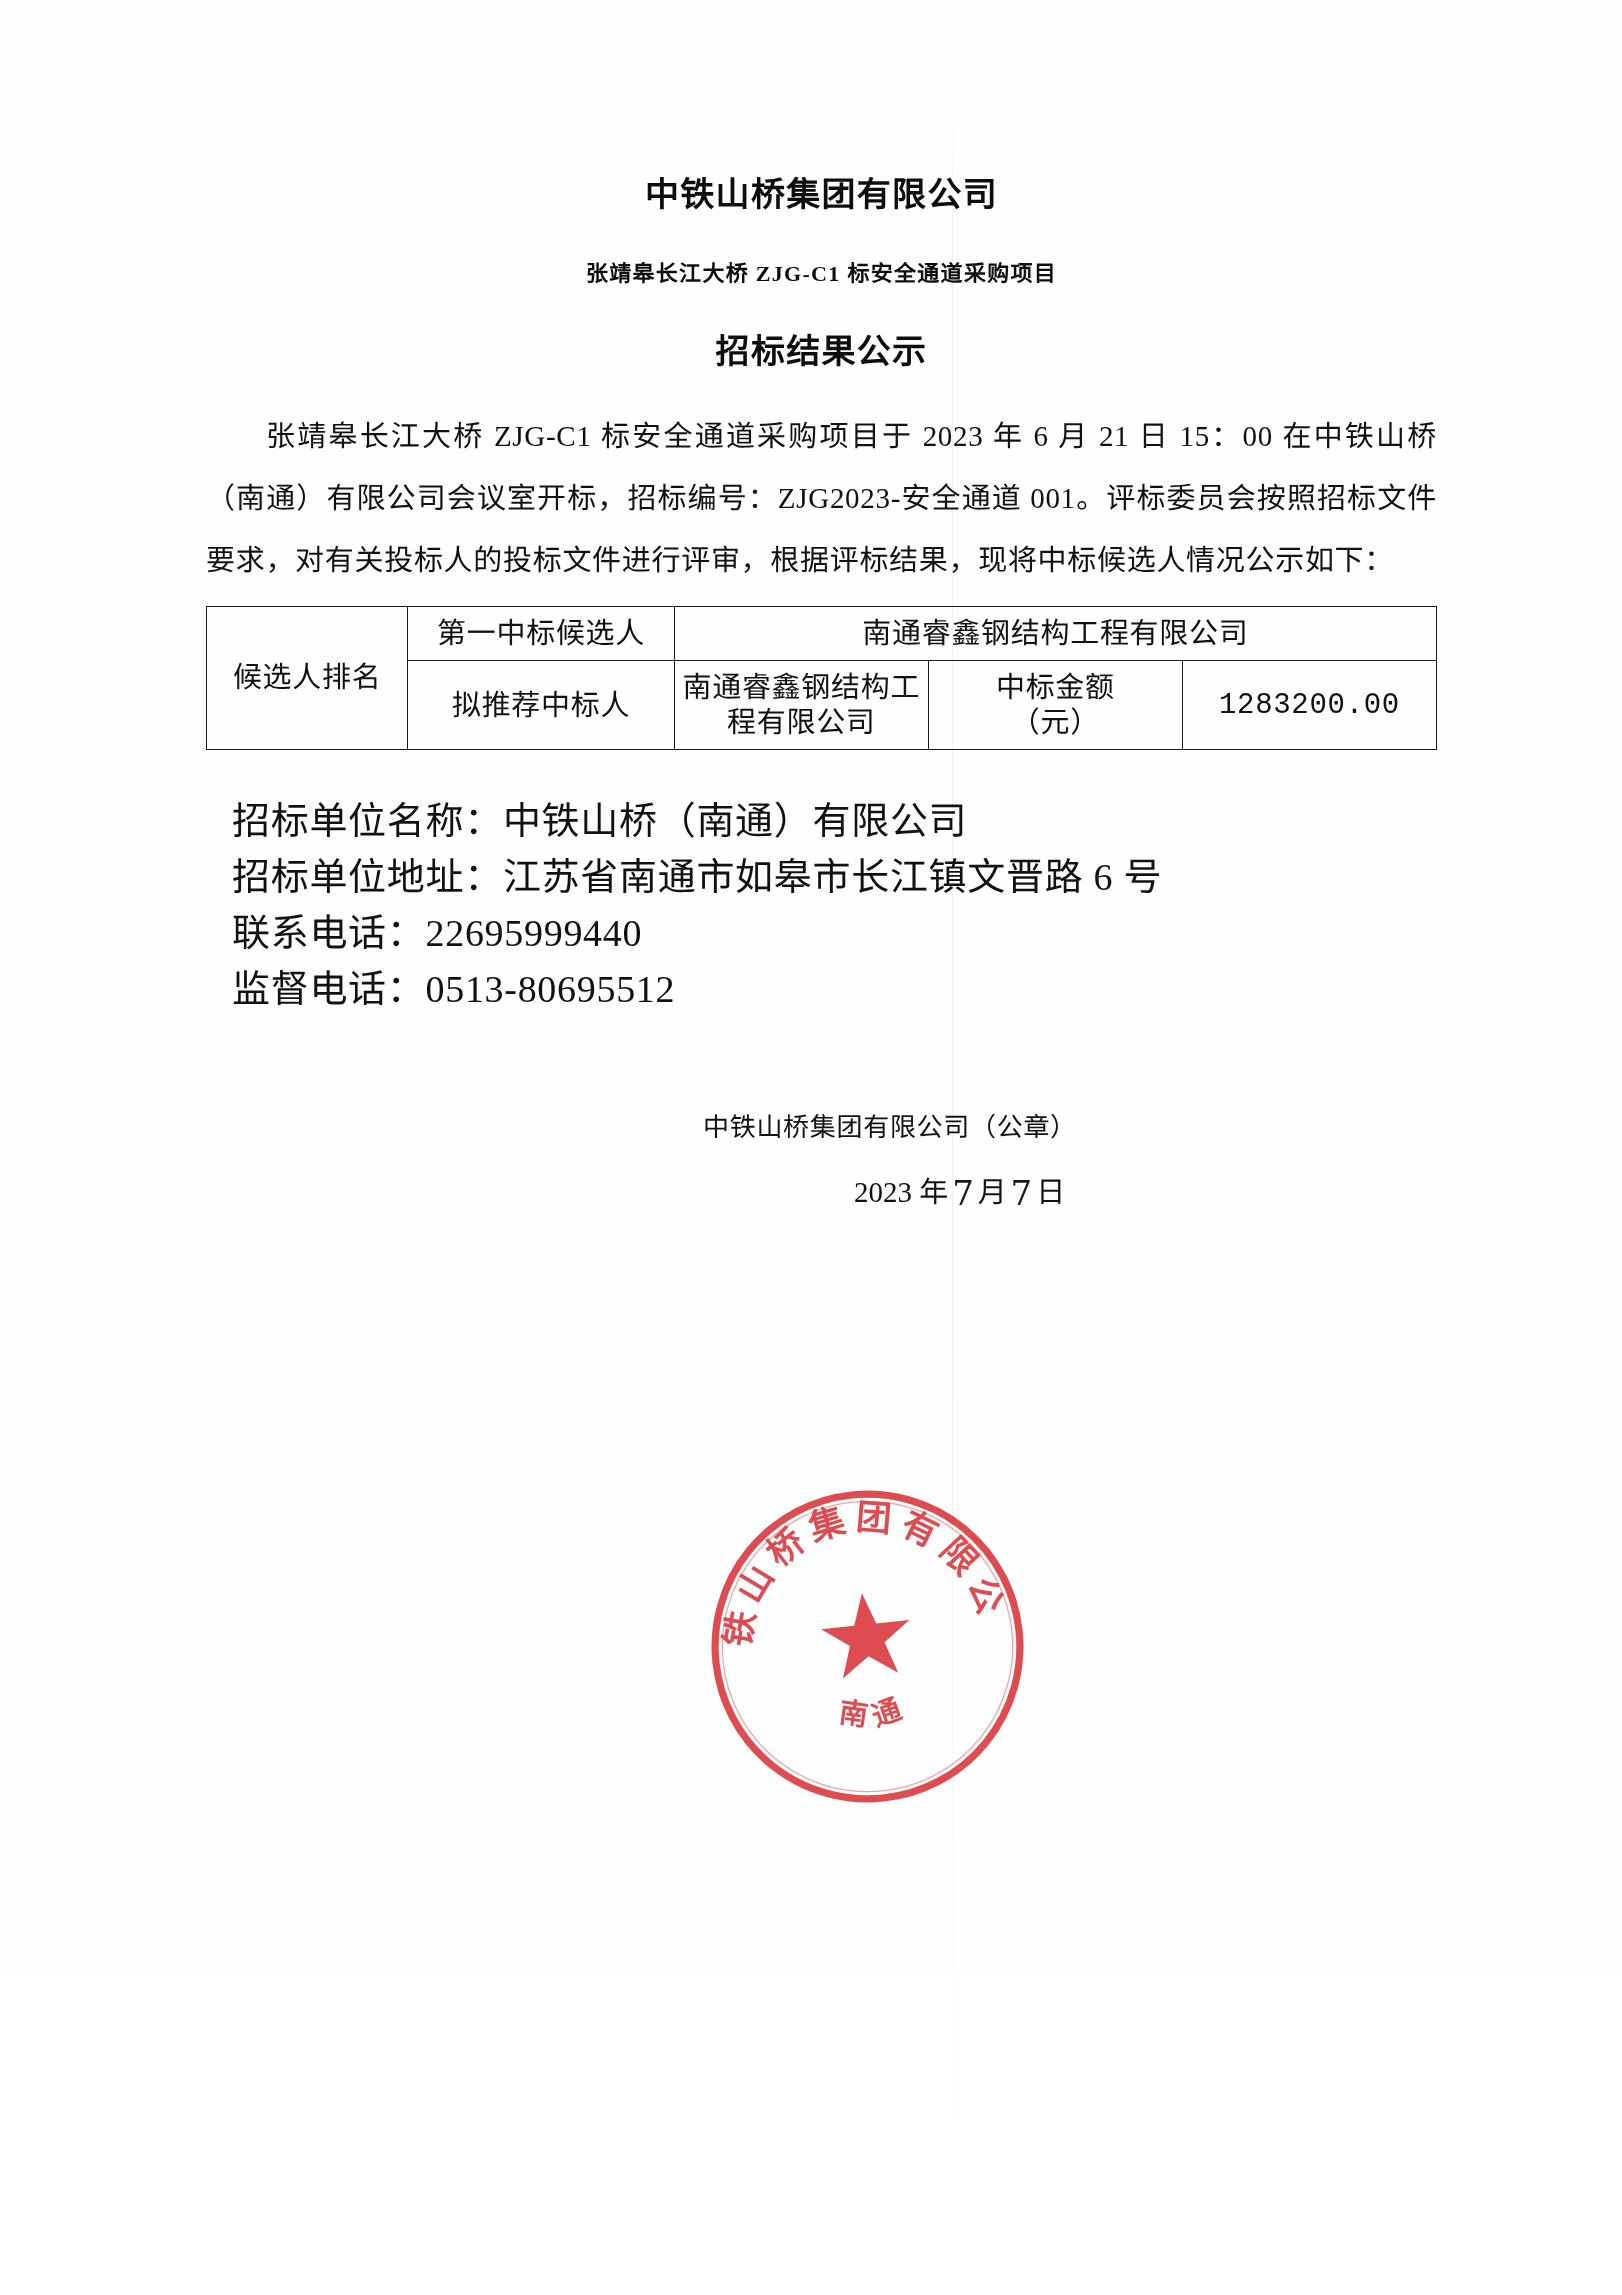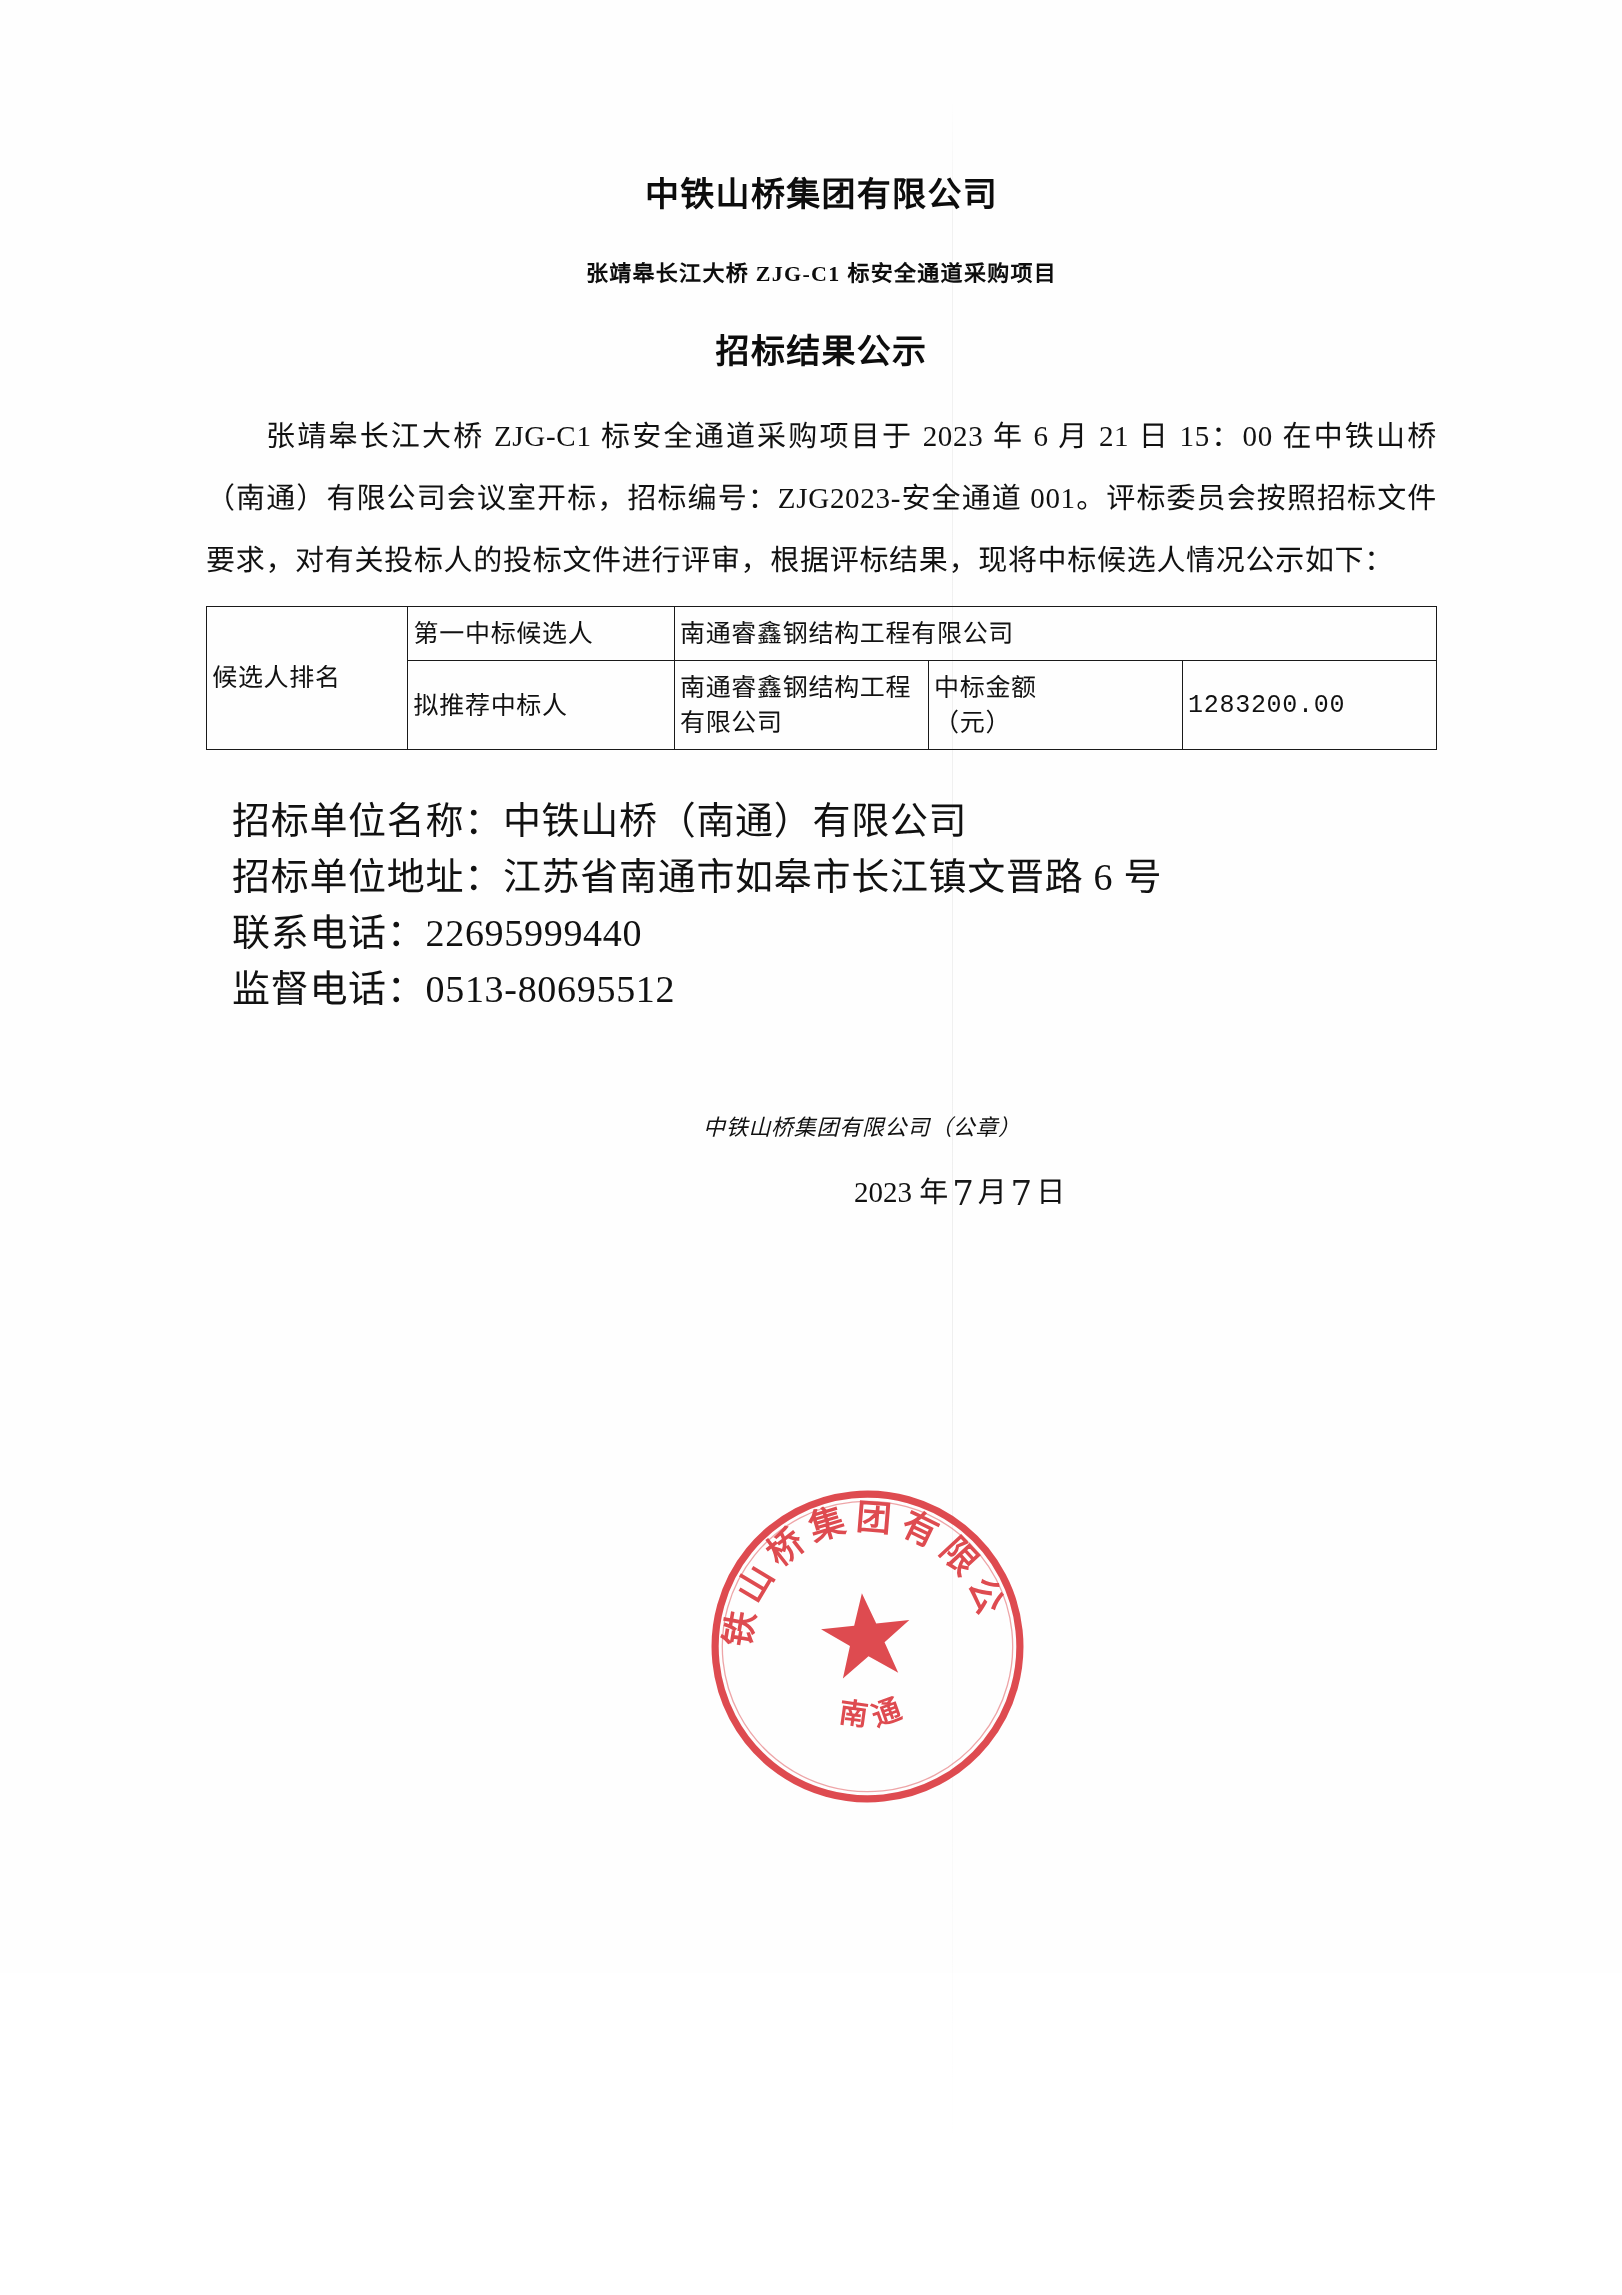--- a/index.html
+++ b/index.html
@@ -75,22 +75,23 @@
   }
 
   table.cand {
     border-collapse: collapse;
     width: 1231px;
     margin: 14.4px 0 11.8px 0;
     table-layout: fixed;
   }
   table.cand td {
     border: 1.3px solid #1a1a1a;
-    font-size: 25px;
+    font-size: 29px;
     line-height: 35px;
+    text-align: center;
     vertical-align: middle;
     padding: 9.2px 5.2px;
     letter-spacing: 0.7px;
   }
   .col-rank { width: 190px; }
   .col-label { width: 255px; }
   .col-name { width: 308px; }
   .col-amtlabel { width: 170px; }
   .col-amt { width: 308px; }
 
@@ -117,24 +118,23 @@
     line-height: 56px;
     letter-spacing: 0.7px;
     padding-left: 26px;
   }
 
   .sign-block {
     margin-top: 79px;
     padding-left: 497px;
   }
   .sign-line {
-    font-size: 22px;
+    font-size: 26px;
     line-height: 63px;
     letter-spacing: 0.7px;
-    font-style: italic;
   }
   .sign-date {
     font-size: 29px;
     line-height: 63px;
     padding-left: 151px;
   }
 
   
   .seal {
     position: absolute;

